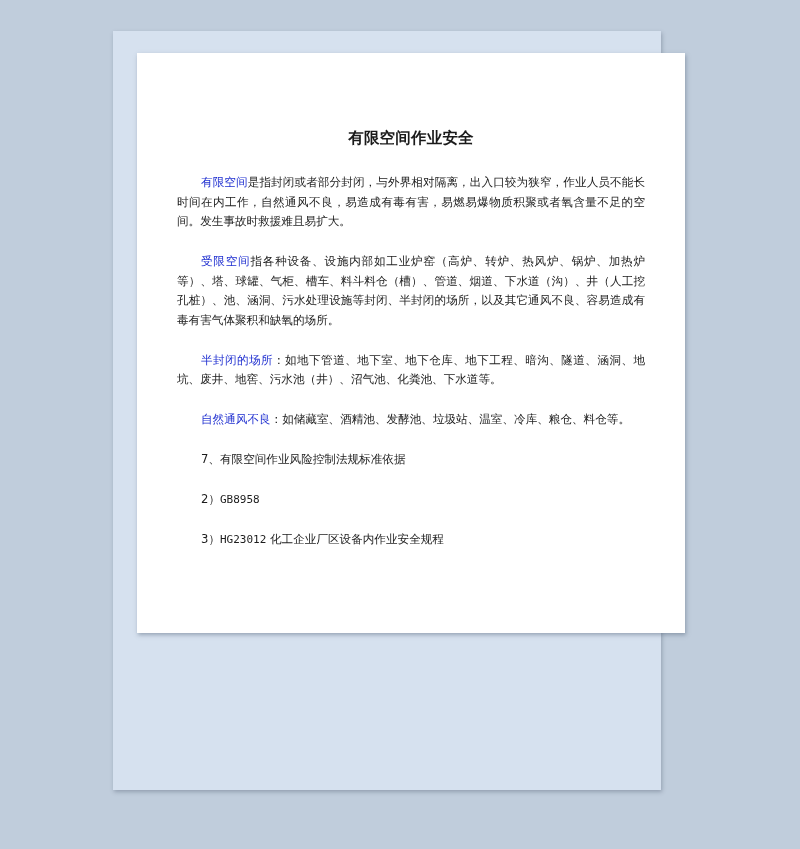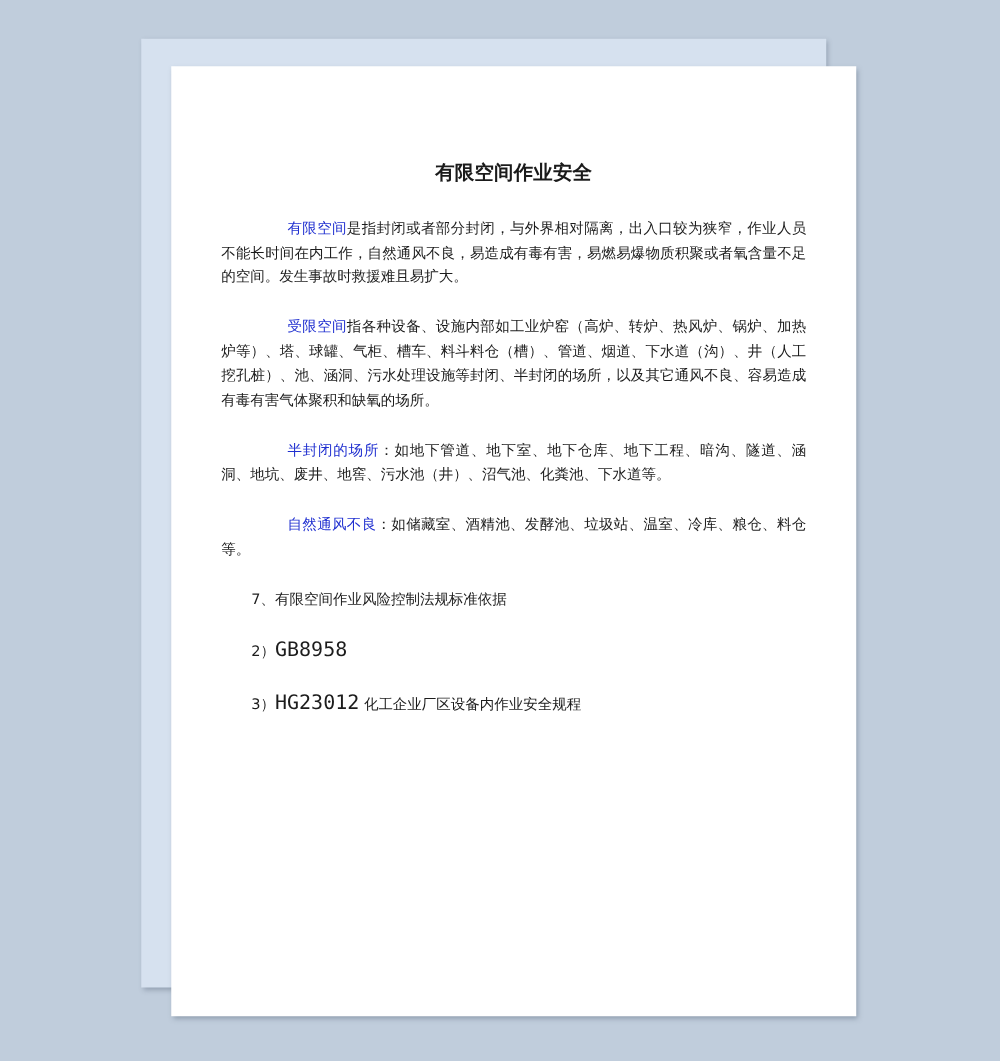--- a/index.html
+++ b/index.html
@@ -21,21 +21,21 @@
       width: 548px;
       height: 759px;
       background: #d6e1ef;
       box-shadow: 1px 2px 4px rgba(90, 105, 125, 0.45);
     }
     .front-page {
       position: absolute;
       left: 137px;
       top: 53px;
       width: 548px;
-      height: 760px;
+      height: 580px;
       background: #ffffff;
       box-shadow: 1px 2px 4px rgba(90, 105, 125, 0.5);
     }
     .doc-title {
       position: absolute;
       left: 0;
       right: 0;
       top: 75px;
       text-align: center;
       font-size: 15.5px;
@@ -54,25 +54,24 @@
       color: #1c1c1c;
     }
     .doc-body p {
       margin: 0 0 20.5px 0;
       text-indent: 24px;
       text-align: justify;
       text-justify: inter-character;
     }
     .term {
       color: #1f2fd0;
-      margin-left: 29px;
     }
     .mono {
       font-family: "DejaVu Sans Mono", "Liberation Mono", monospace;
-      font-size: 16px;
+      font-size: 11px;
     }
   </style>
 </head>
 <body>
 
 <div class="back-page"></div>
 
 <div class="front-page">
   <div class="doc-title">有限空间作业安全</div>
 

